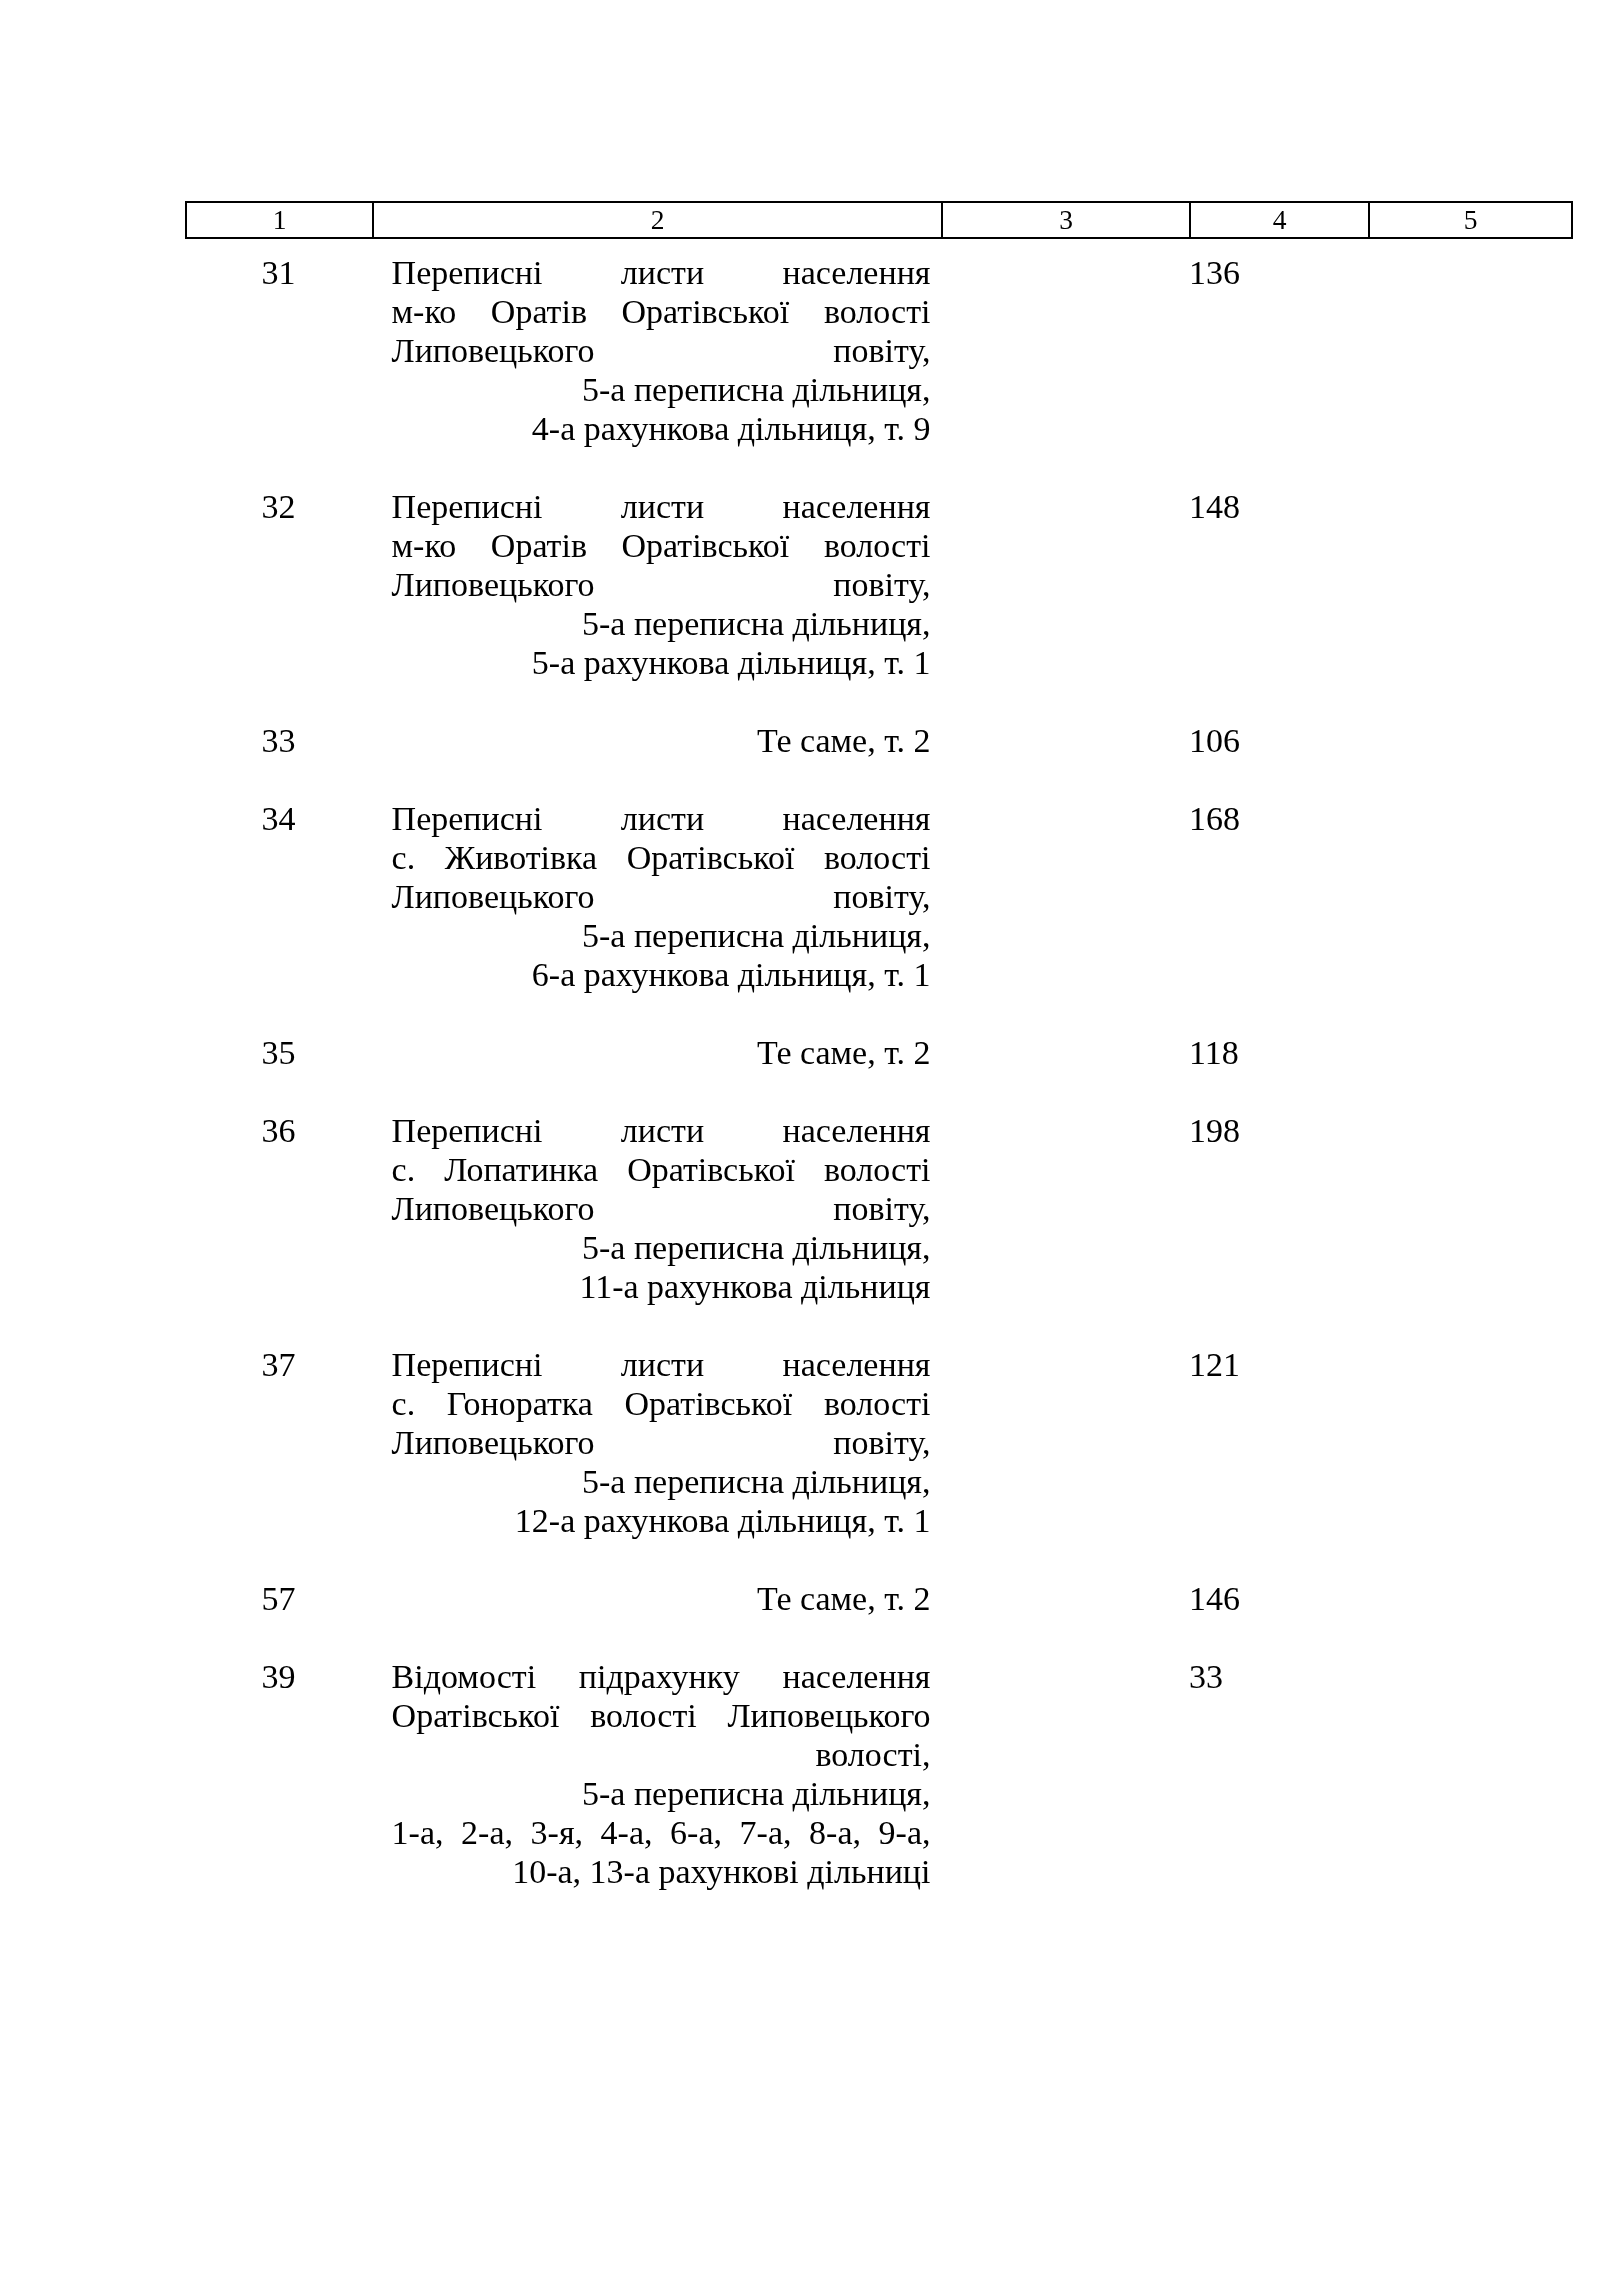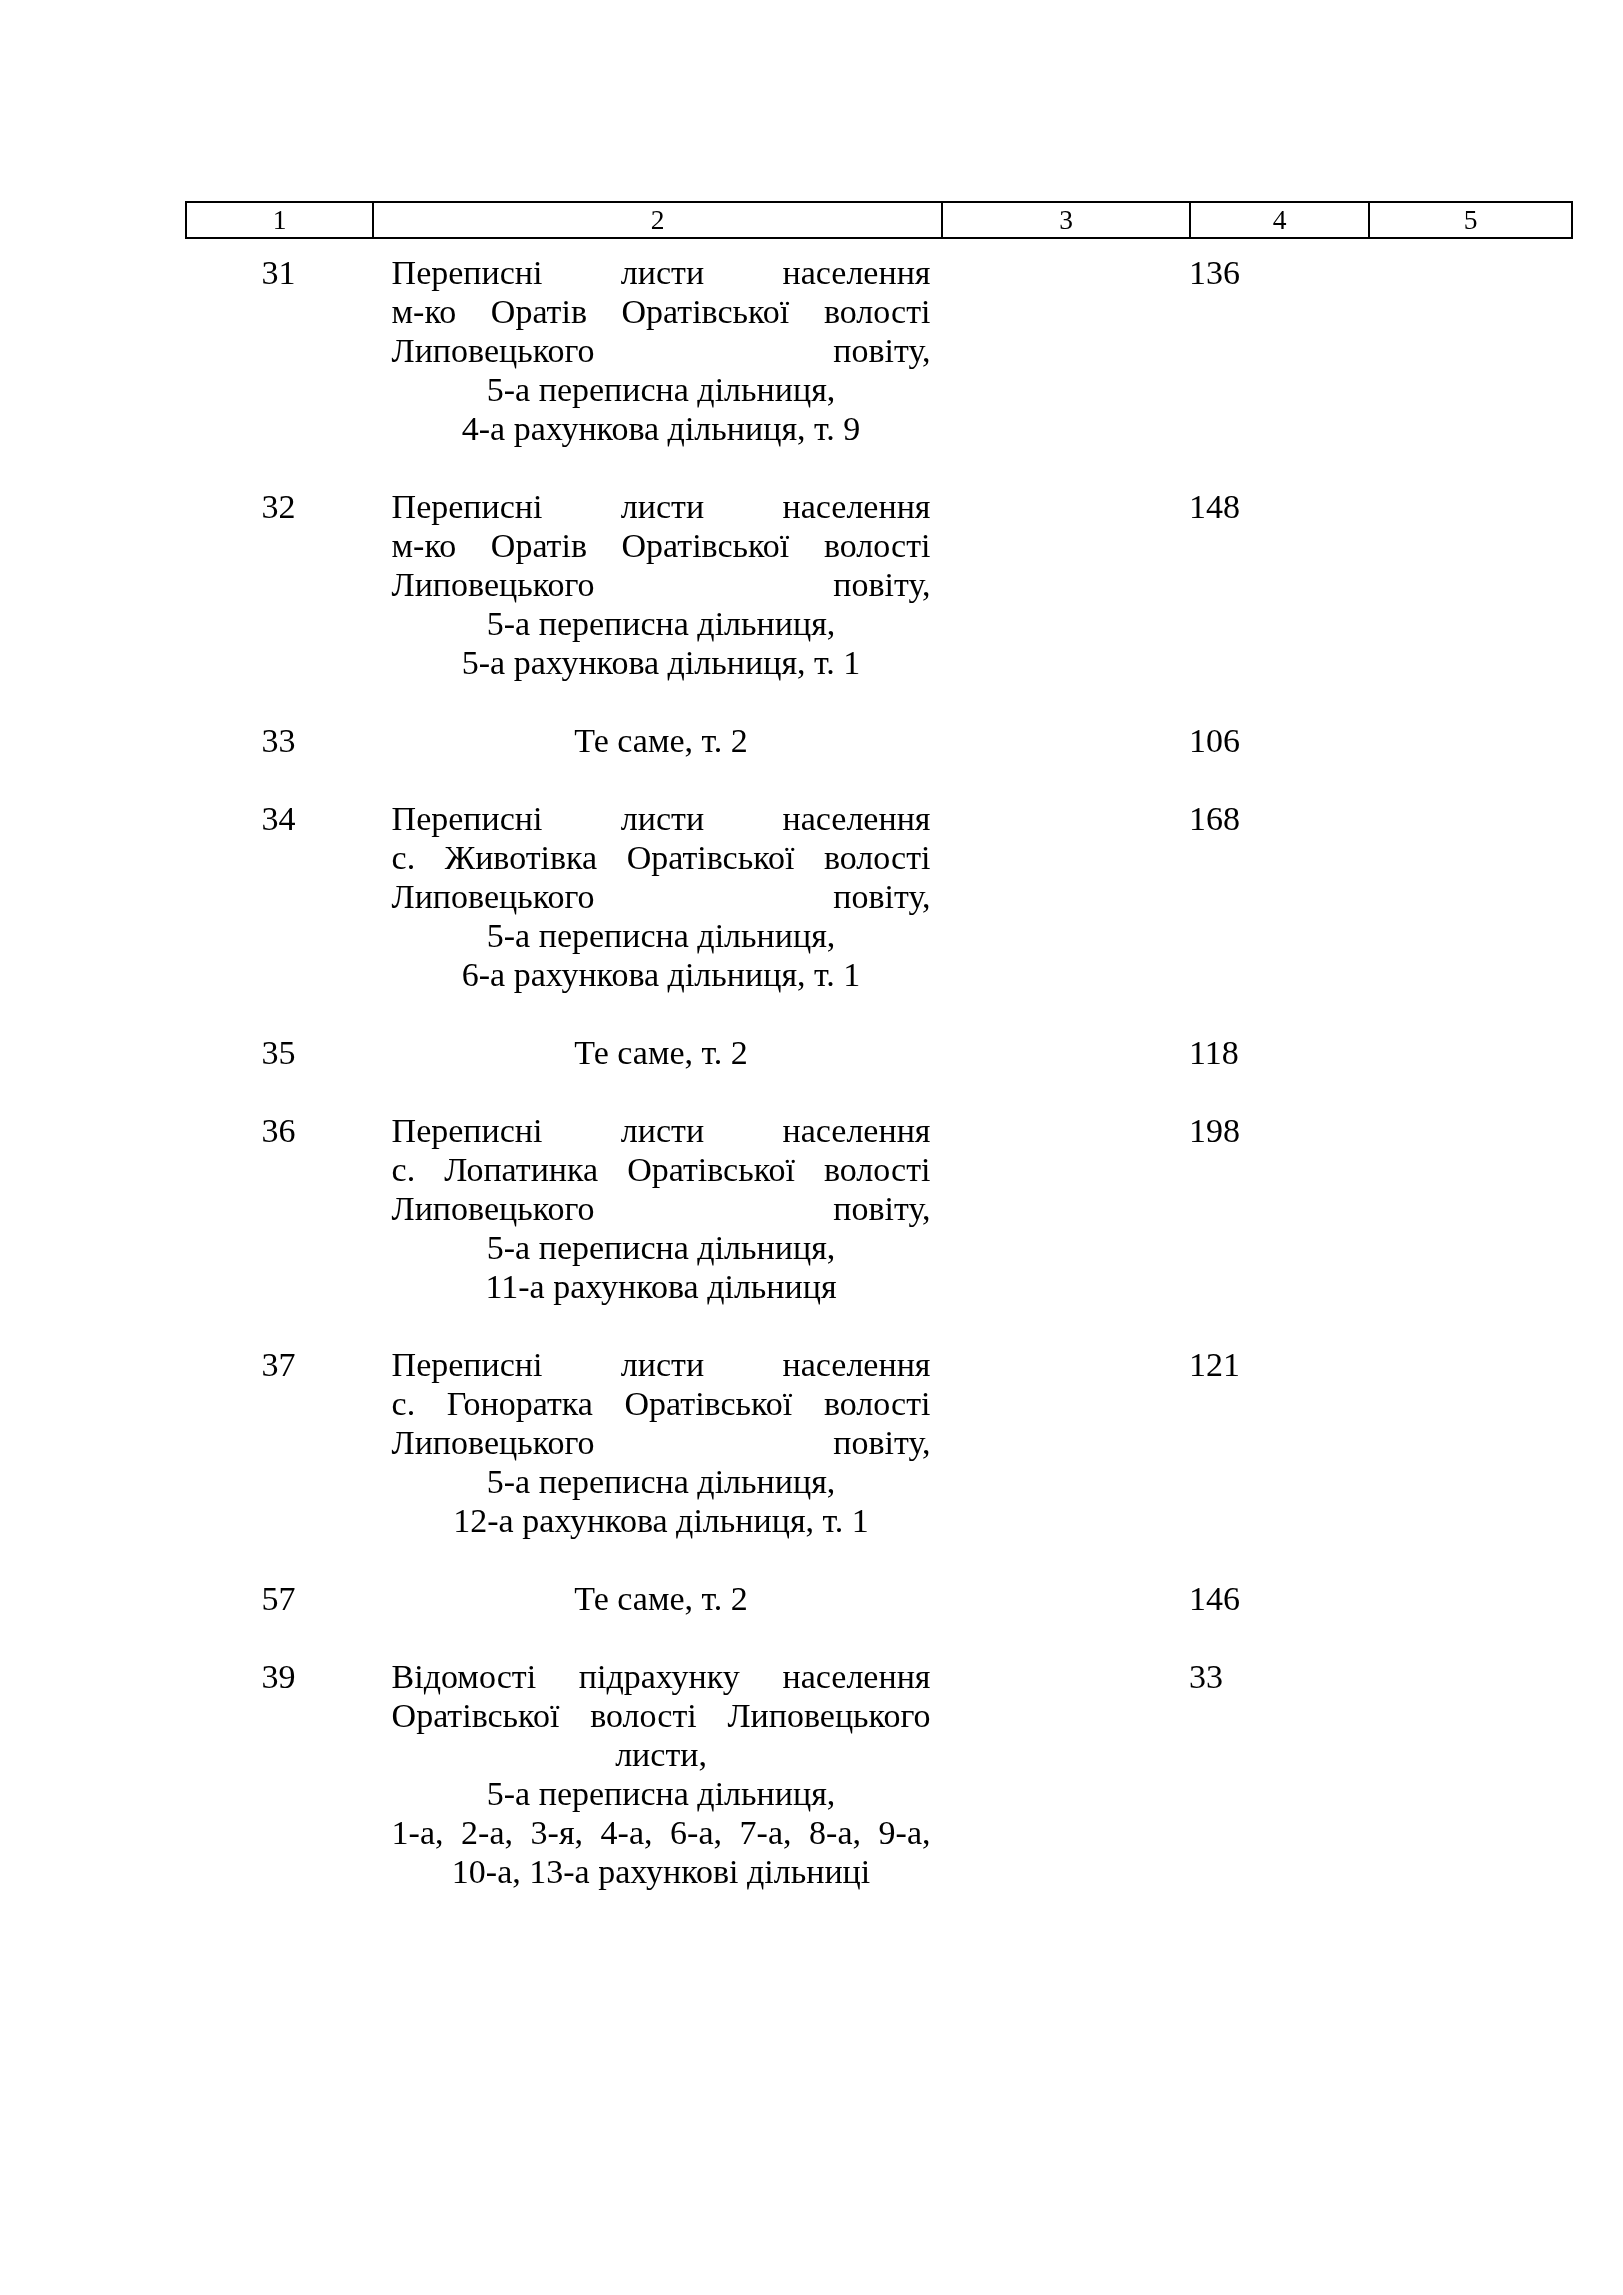--- a/index.html
+++ b/index.html
@@ -41,21 +41,21 @@
   .row {
     font-size: 34px;
     line-height: 39px;
     margin-bottom: 39px;
   }
   .cell { min-height: 39px; }
   .num  { text-align: center; }
   .desc { padding-left: 19.6px; padding-right: 10.5px; }
   .pages { text-align: left; }
   .line.j { text-align: justify; text-align-last: justify; }
-  .line.l { text-align: center; }
+  .line.l { text-align: right; }
 </style>
 </head>
 <body>
 
 <div class="page">
   <div class="doc-table">
 
     <div class="grid header-row">
       <div class="hcell">1</div>
       <div class="hcell">2</div>
@@ -163,21 +163,21 @@
     <div class="cell"></div>
     <div class="cell pages">146</div>
     <div class="cell"></div>
   </div>
 
   <div class="grid row">
     <div class="cell num">39</div>
     <div class="cell desc">
             <div class="line j">Відомості підрахунку населення</div>
             <div class="line j">Оратівської волості Липовецького</div>
-            <div class="line l">листи,</div>
+            <div class="line l">волості,</div>
             <div class="line l">5-а переписна дільниця,</div>
             <div class="line j">1-а, 2-а, 3-я, 4-а, 6-а, 7-а, 8-а, 9-а,</div>
             <div class="line l">10-а, 13-а рахункові дільниці</div>
           </div>
     <div class="cell"></div>
     <div class="cell pages">33</div>
     <div class="cell"></div>
   </div>
 </div>
 

